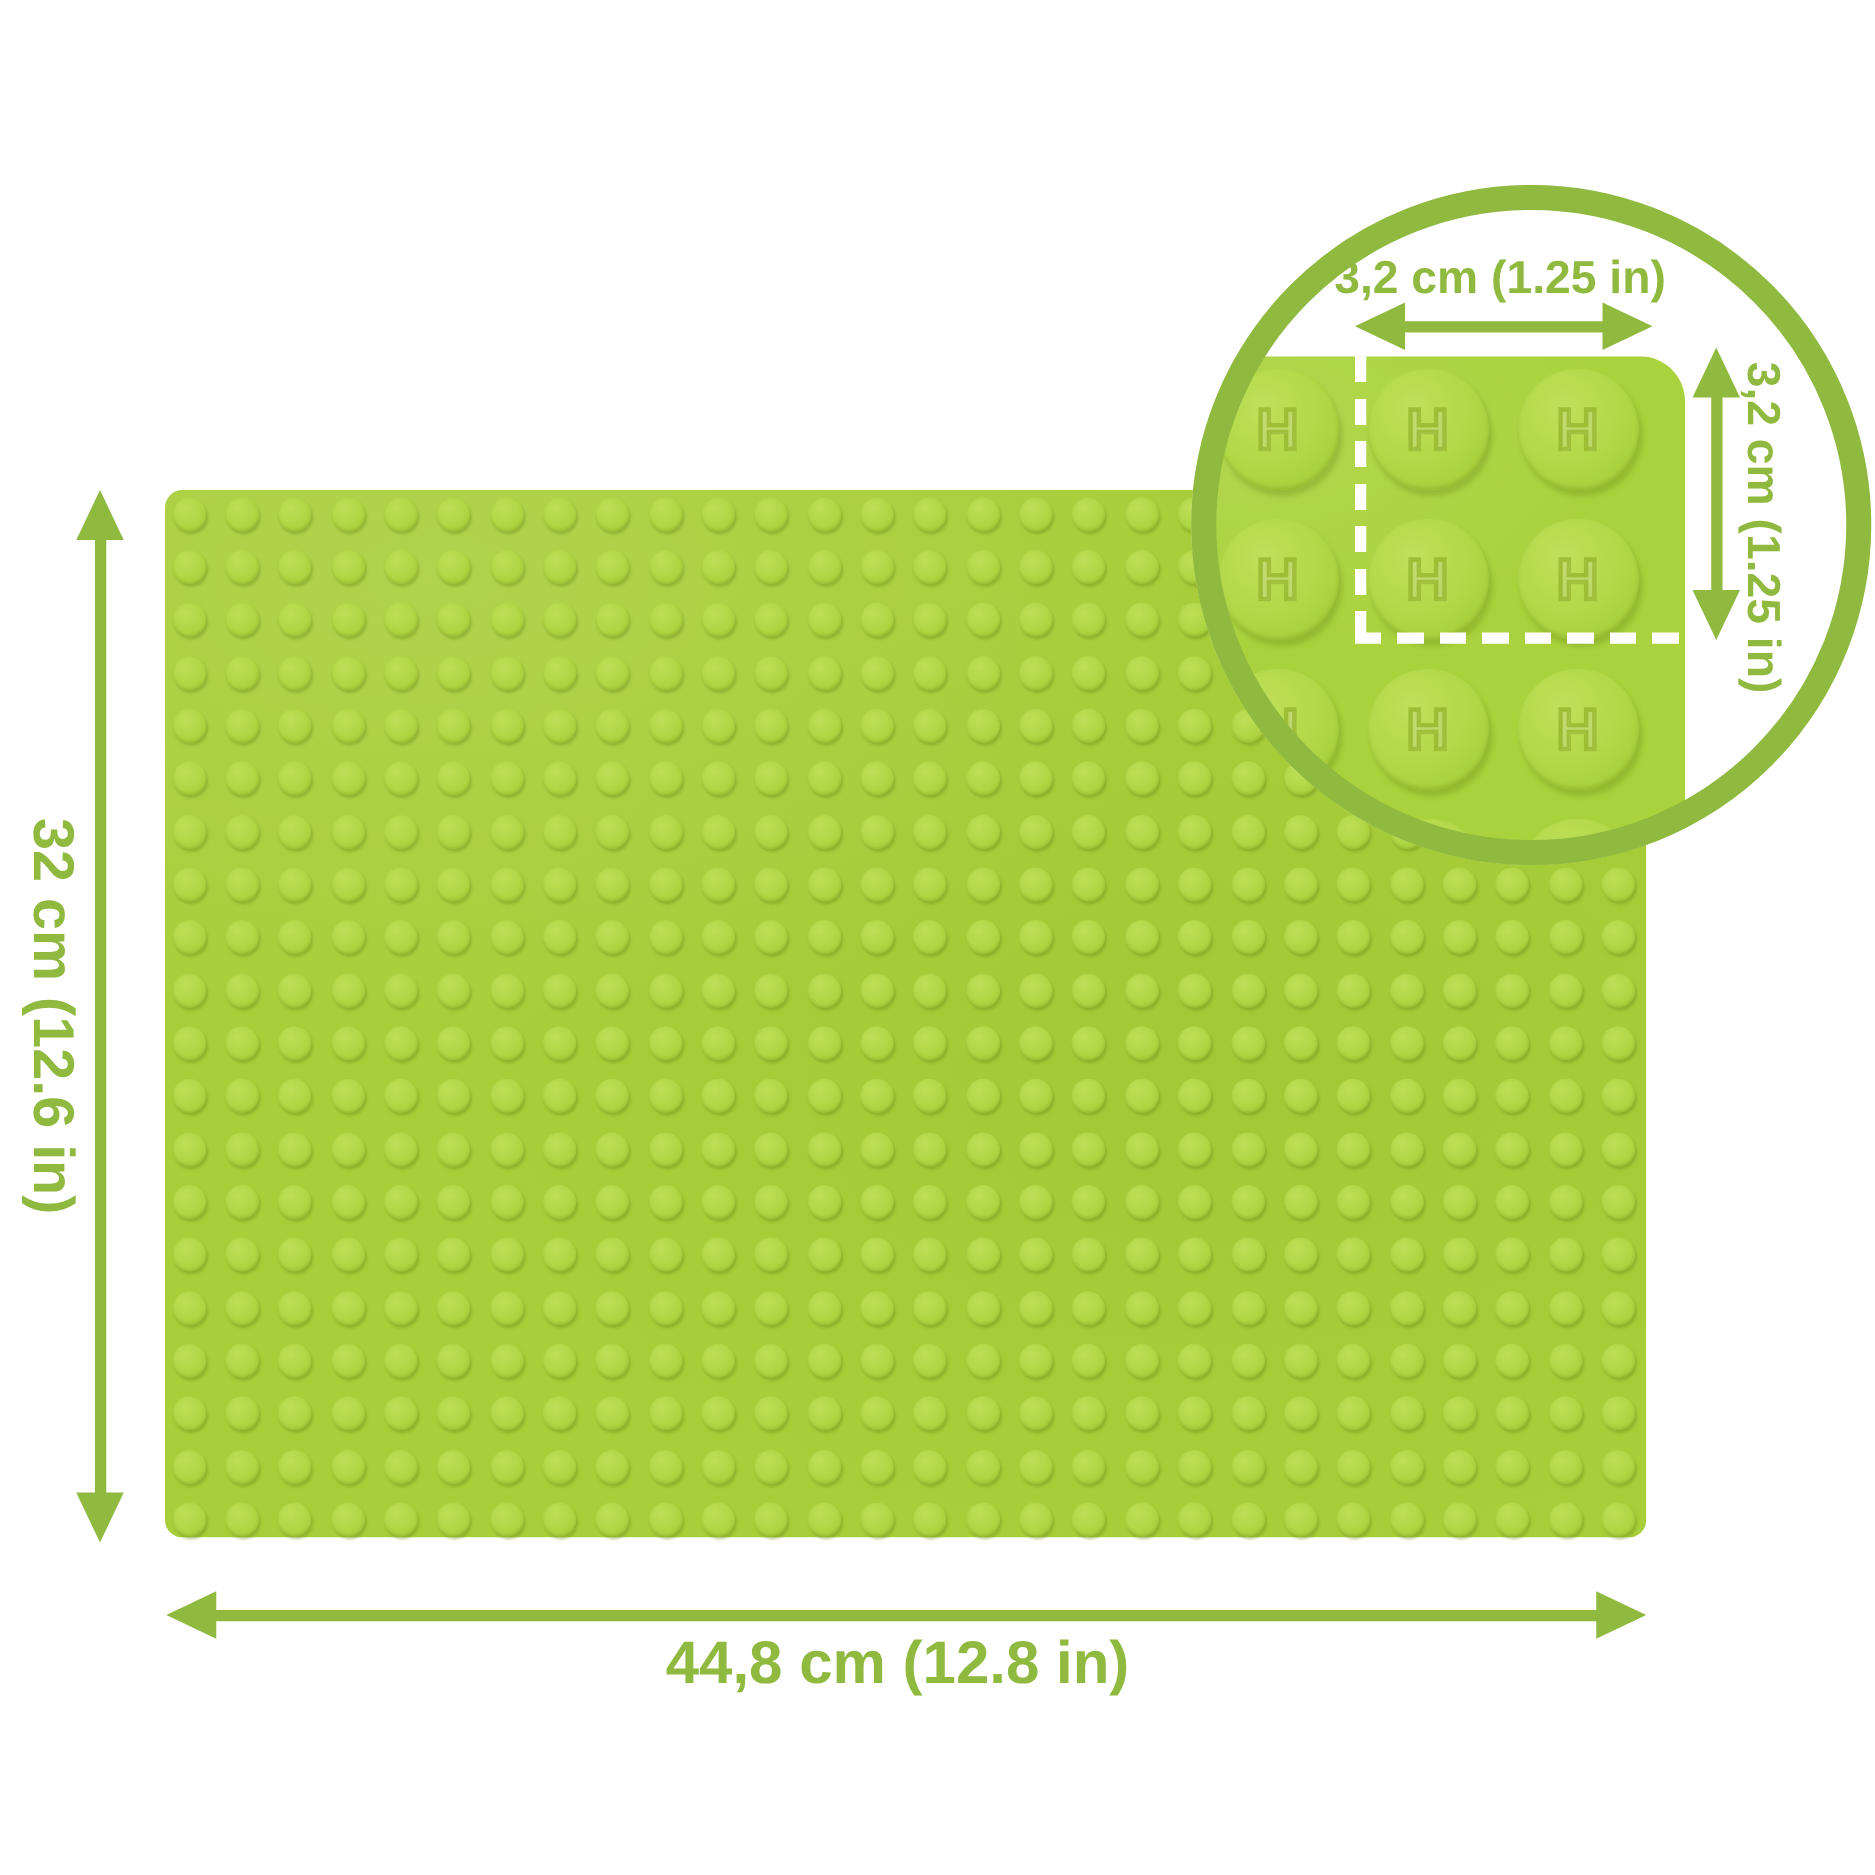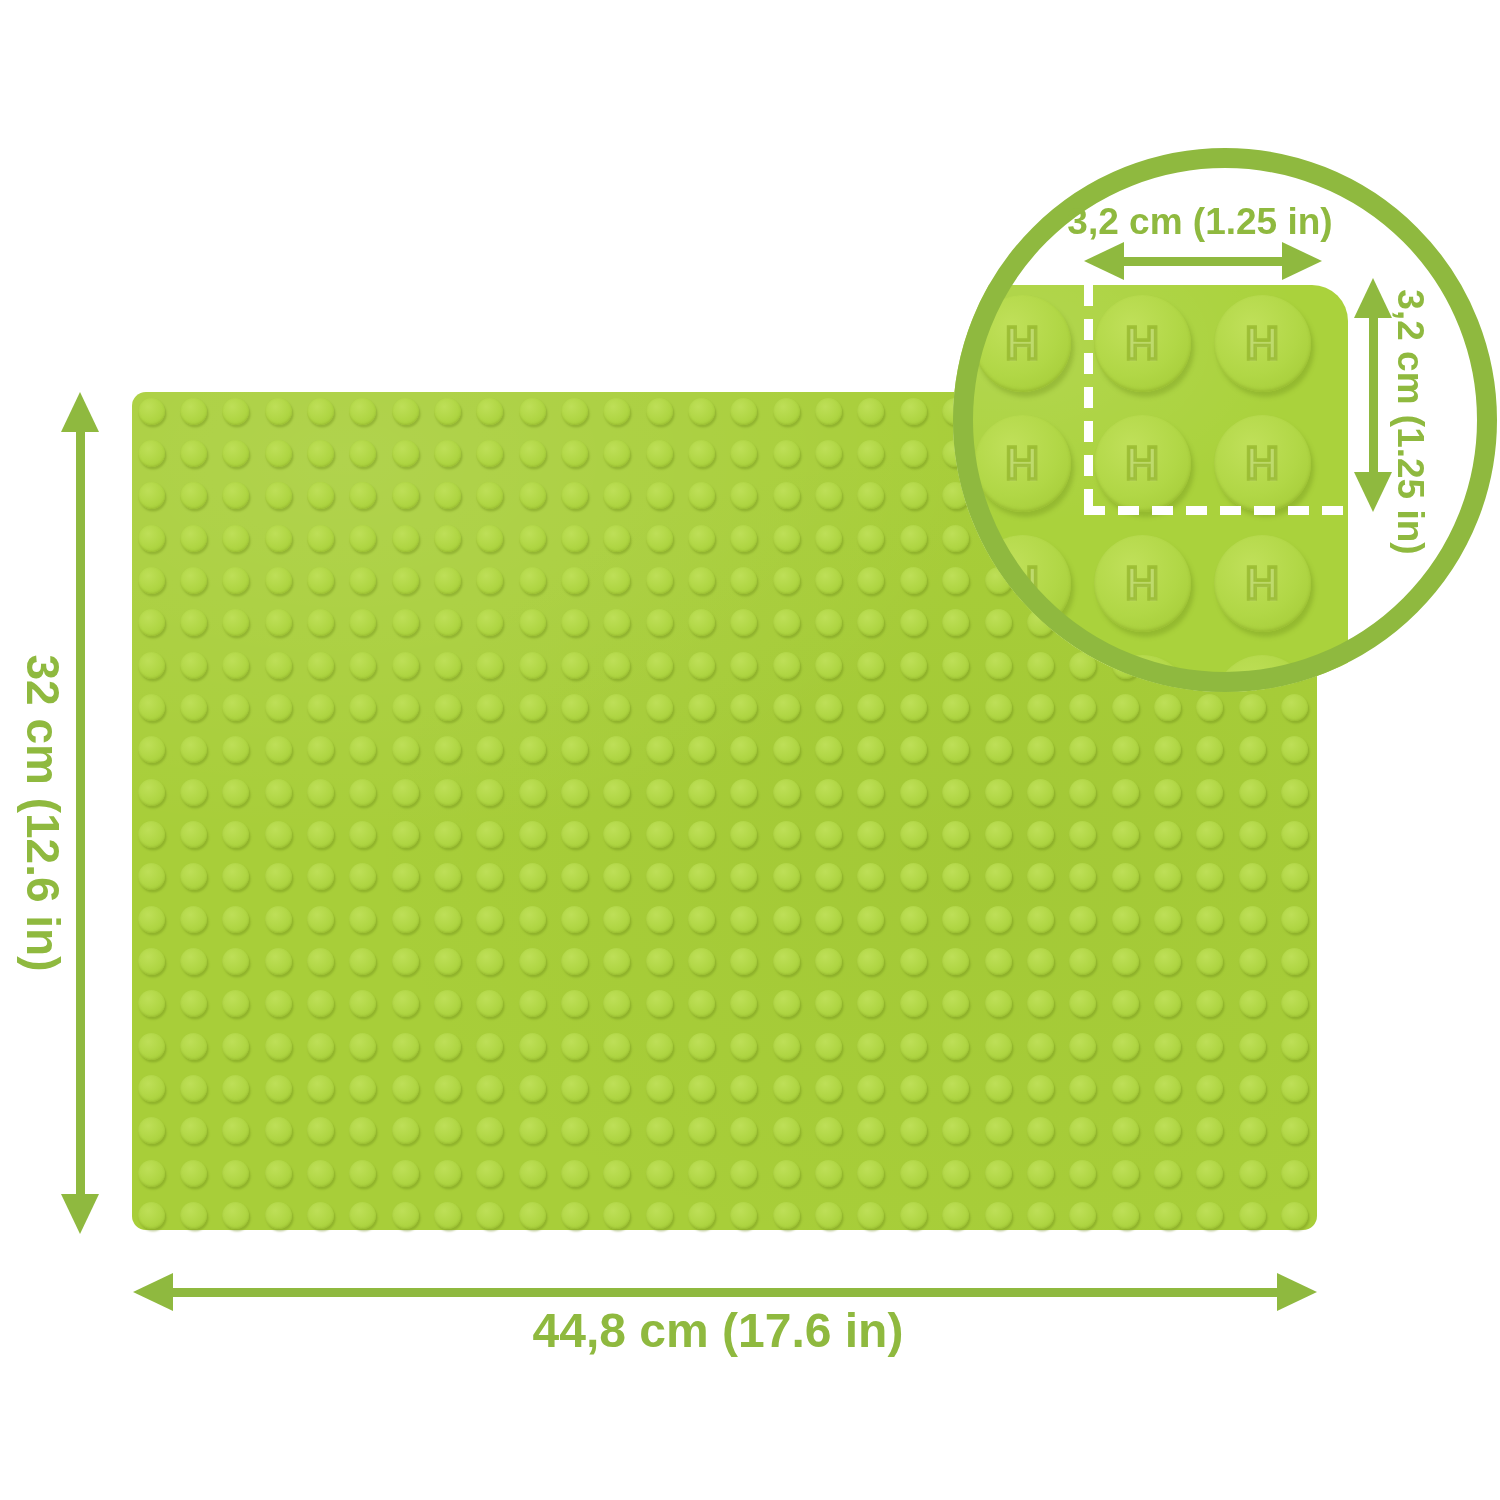--- a/index.html
+++ b/index.html
@@ -650,21 +650,21 @@
     <div class="shaft"></div>
     <div class="head head-b"></div>
   </div>
   <div class="dim-label lbl-height">32 cm (12.6 in)</div>
 
   <div class="arrow arrow-h pos-bottom-arrow">
     <div class="head head-l"></div>
     <div class="shaft"></div>
     <div class="head head-r"></div>
   </div>
-  <div class="dim-label lbl-width">44,8 cm (17.6 in)</div>
+  <div class="dim-label lbl-width">44,8 cm (12.8 in)</div>
 
   <div class="inset-clip">
     <div class="inset-plate">
       <div id="inset-studs">
           <div class="big-stud" style="left: 80.5px; top: 9.5px;">
             <span>H</span>
           </div>
           <div class="big-stud" style="left: 200.5px; top: 9.5px;">
             <span>H</span>
           </div>

